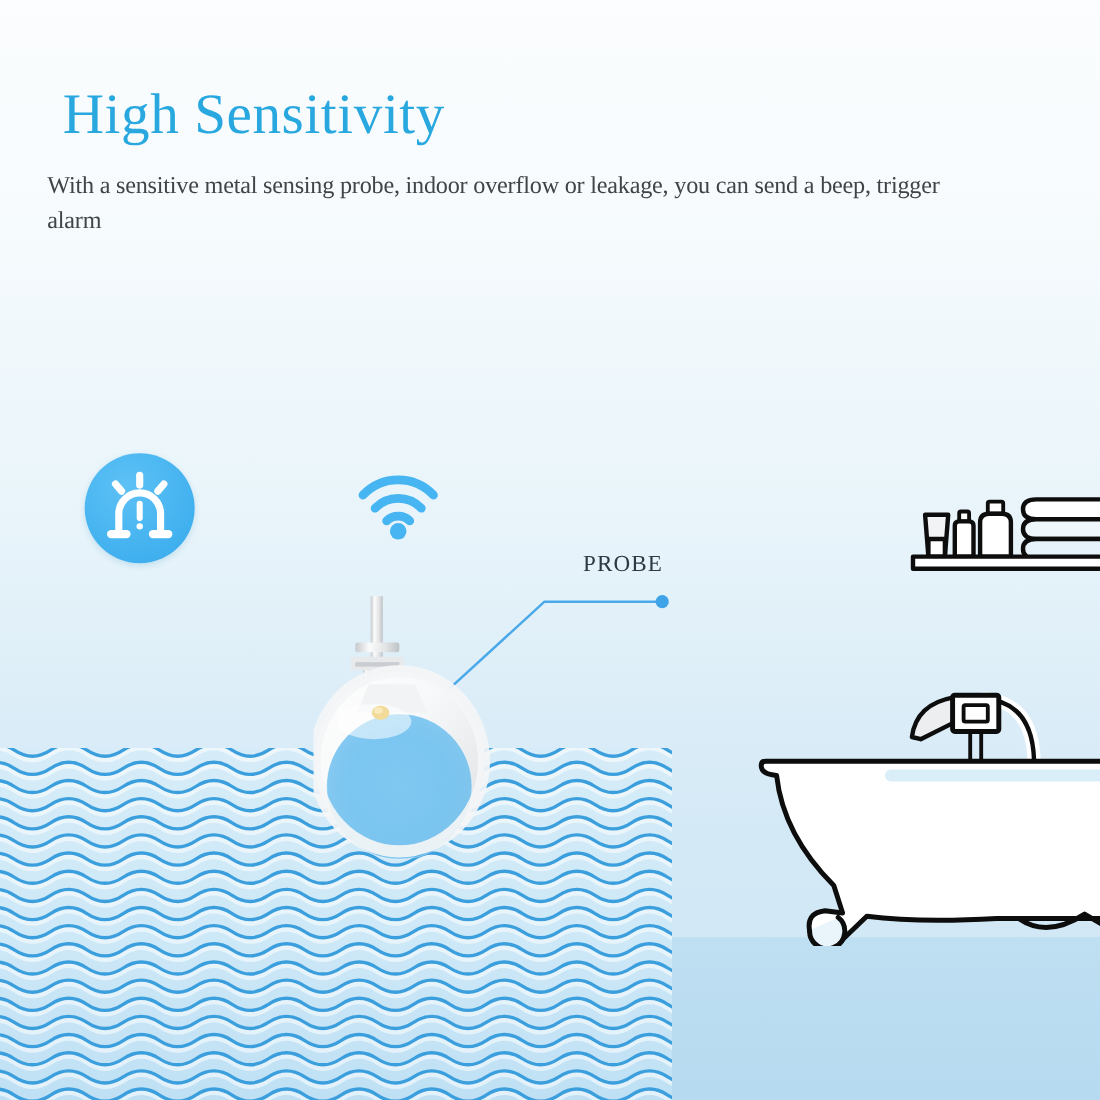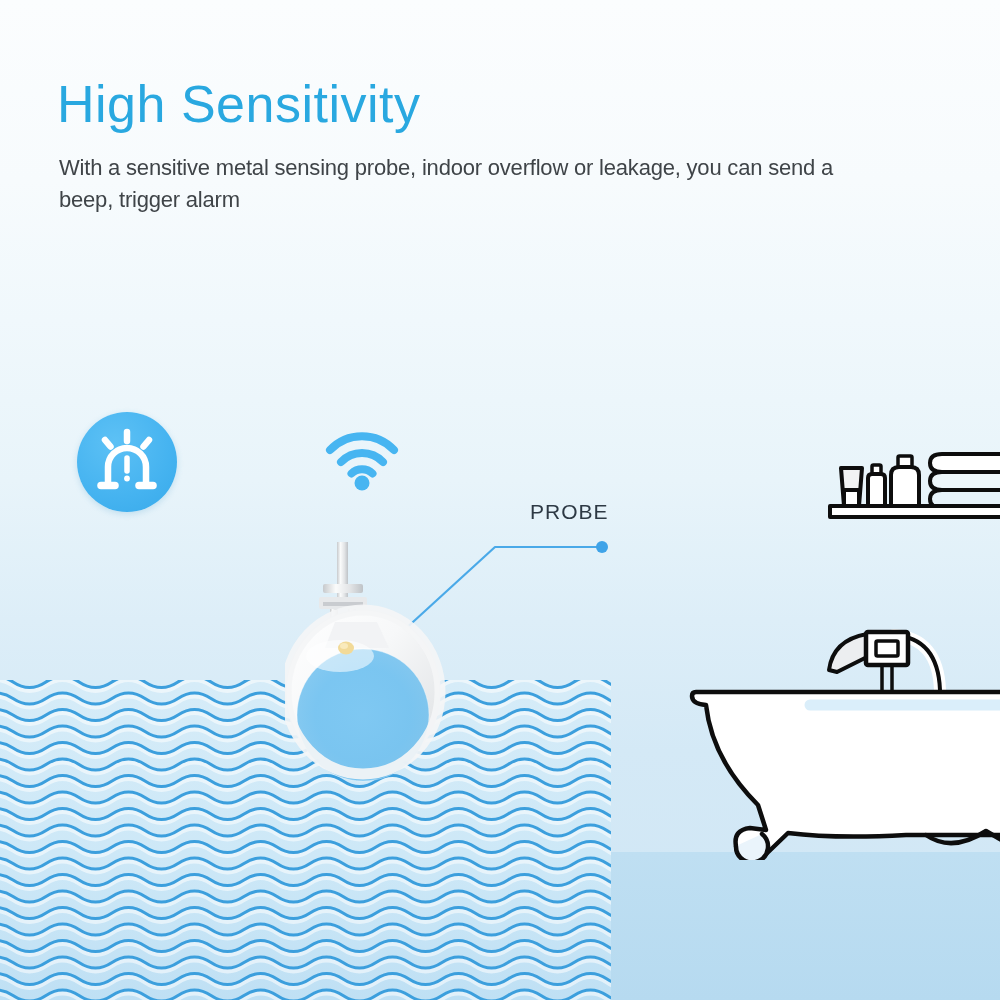--- a/index.html
+++ b/index.html
@@ -6,21 +6,21 @@
   html, body {
     margin: 0;
     padding: 0;
     background: #ffffff;
   }
   #stage {
     position: relative;
     width: 1000px;
     height: 1000px;
     overflow: hidden;
-    font-family: Liberation Sans, sans-serif;
+    font-family: Liberation Serif, serif;
     background: linear-gradient(to bottom,
         #fbfdfe 0%,
         #f7fbfd 18%,
         #f0f8fc 32%,
         #e8f4fa 48%,
         #ddeef8 62%,
         #d4e9f6 75%,
         #cfe6f5 100%);
   }
 
@@ -31,21 +31,21 @@
     top: 76px;
     font-size: 52px;
     font-weight: 300;
     letter-spacing: 0.5px;
     color: #29a8e0;
     line-height: 1.1;
     white-space: nowrap;
   }
   .subtitle {
     position: absolute;
-    left: 59px;
+    left: 43px;
     top: 152px;
     width: 830px;
     font-size: 22px;
     font-weight: 400;
     line-height: 1.45;
     color: #3f4448;
     letter-spacing: -0.2px;
   }
 
   

